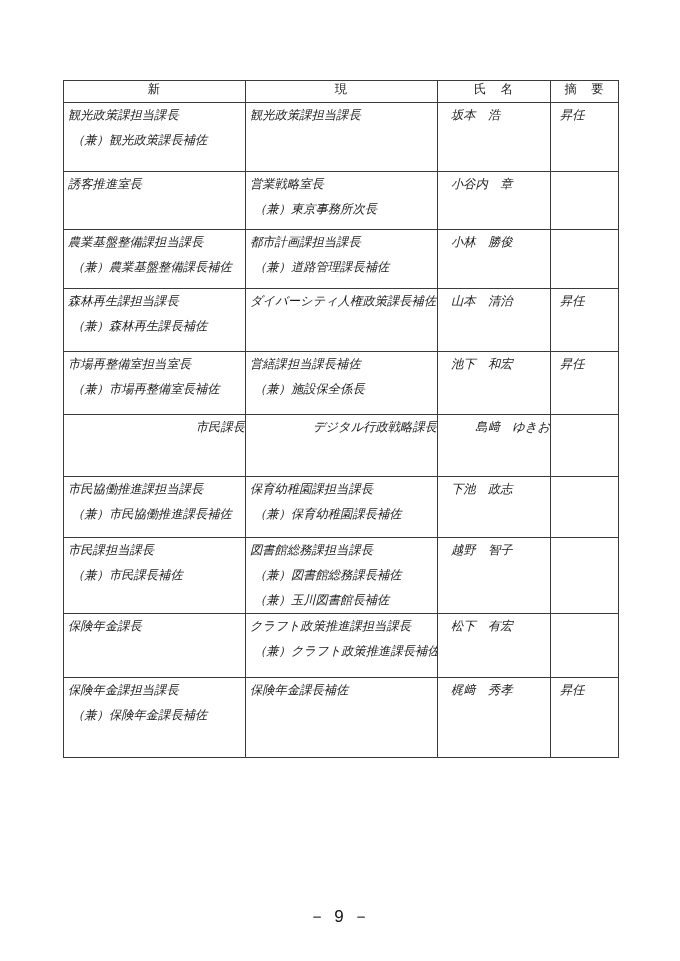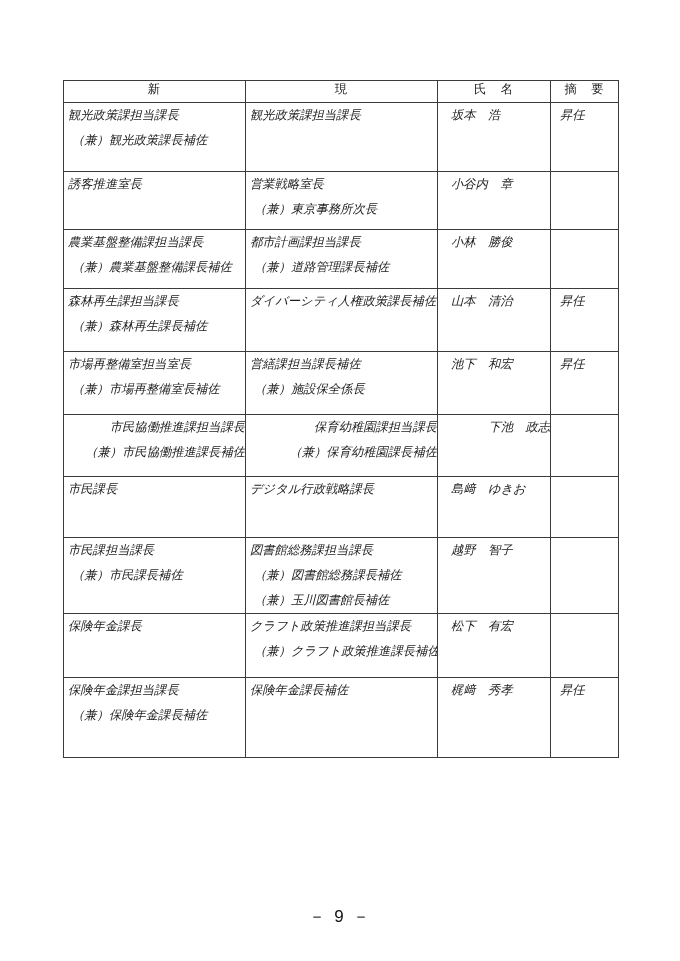--- a/index.html
+++ b/index.html
@@ -174,41 +174,41 @@
           </td>
           <td class="cell-name">
             <div class="line">池下　和宏</div>
           </td>
           <td class="cell-note">
             <div class="line">昇任</div>
           </td>
         </tr>
         <tr>
           <td class="cell-post">
+            <div class="line">市民課長</div>
+          </td>
+          <td class="cell-post">
+            <div class="line">デジタル行政戦略課長</div>
+          </td>
+          <td class="cell-name">
+            <div class="line">島﨑　ゆきお</div>
+          </td>
+          <td class="cell-note"></td>
+        </tr>
+        <tr>
+          <td class="cell-post">
             <div class="line">市民協働推進課担当課長</div>
             <div class="line kenmu">（兼）市民協働推進課長補佐</div>
           </td>
           <td class="cell-post">
             <div class="line">保育幼稚園課担当課長</div>
             <div class="line kenmu">（兼）保育幼稚園課長補佐</div>
           </td>
           <td class="cell-name">
             <div class="line">下池　政志</div>
-          </td>
-          <td class="cell-note"></td>
-        </tr>
-        <tr>
-          <td class="cell-post">
-            <div class="line">市民課長</div>
-          </td>
-          <td class="cell-post">
-            <div class="line">デジタル行政戦略課長</div>
-          </td>
-          <td class="cell-name">
-            <div class="line">島﨑　ゆきお</div>
           </td>
           <td class="cell-note"></td>
         </tr>
         <tr>
           <td class="cell-post">
             <div class="line">市民課担当課長</div>
             <div class="line kenmu">（兼）市民課長補佐</div>
           </td>
           <td class="cell-post">
             <div class="line">図書館総務課担当課長</div>

